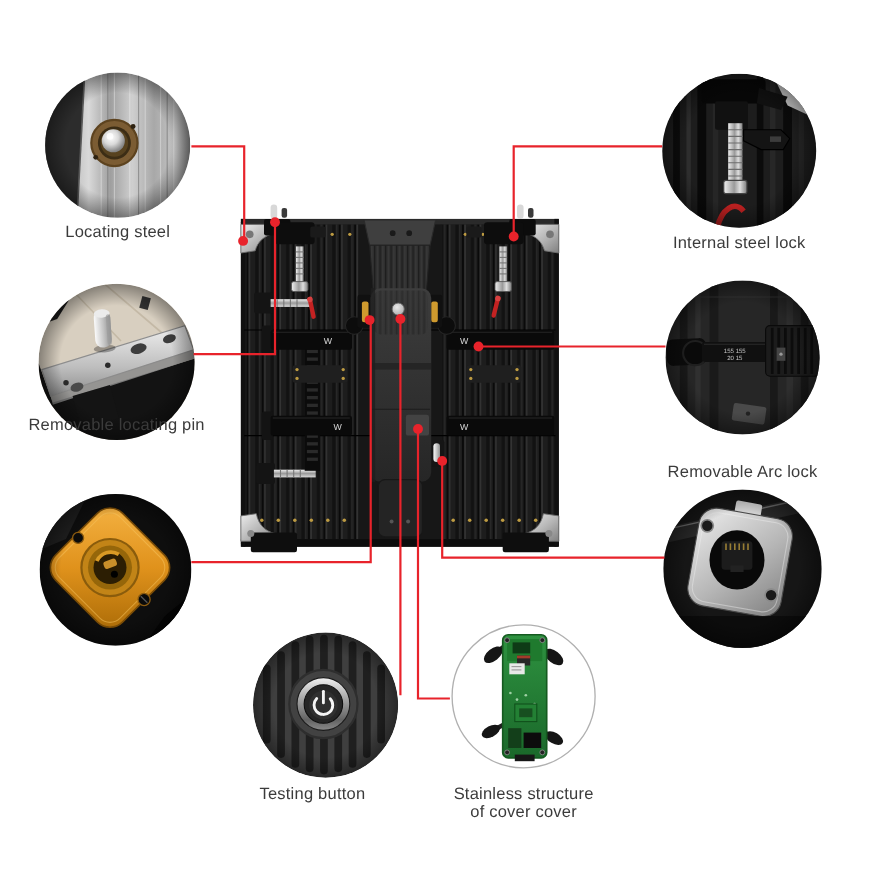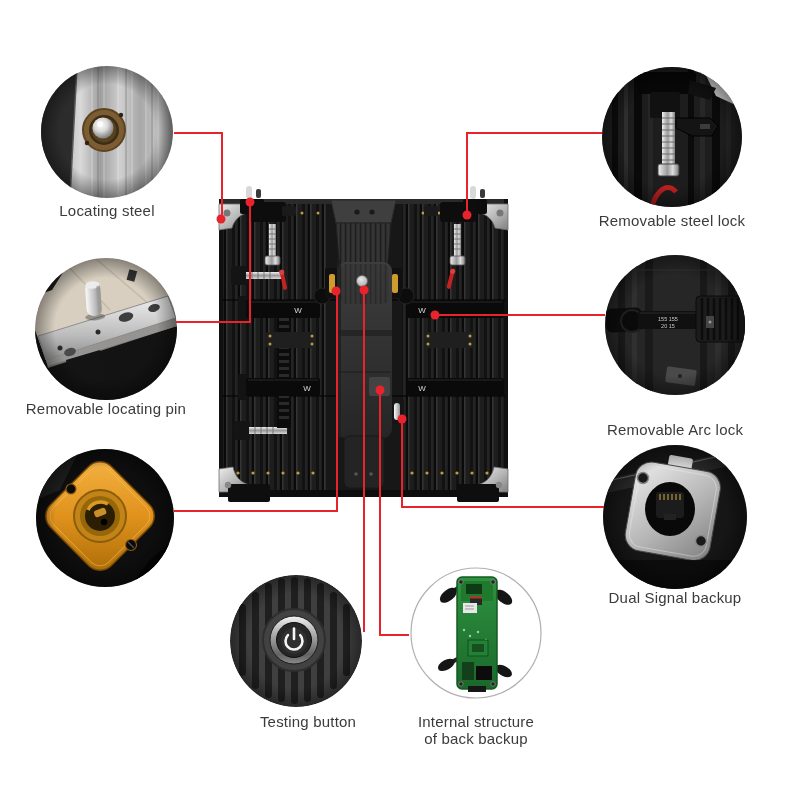--- a/index.html
+++ b/index.html
@@ -590,23 +590,22 @@
   <circle cx="250" cy="202" r="4.5"></circle>
   <circle cx="435" cy="315" r="4.5"></circle>
   <circle cx="336" cy="291" r="4.5"></circle>
   <circle cx="364" cy="290" r="4.5"></circle>
   <circle cx="380" cy="390" r="4.5"></circle>
   <circle cx="402" cy="419" r="4.5"></circle>
 </g>
 </svg>
 
 <div class="lbl" style="left:7px;top:202px;width:200px">Locating steel</div>
-<div class="lbl" style="left:572px;top:212px;width:200px">Removable steel lock</div>
-<div class="lbl" style="left:0px;top:400px;width:212px">Removable locating pin</div>
+<div class="lbl" style="left:572px;top:212px;width:200px">Internal steel lock</div>
+<div class="lbl" style="left:0px;top:378px;width:212px">Removable locating pin</div>
 <div class="lbl" style="left:575px;top:421px;width:200px">Removable Arc lock</div>
-<div class="lbl" style="left:575px;top:589px;width:200px">Dual Signal backup</div>
-<div class="lbl" style="left:208px;top:713px;width:200px">Testing button</div>
+<div class="lbl" style="left:184px;top:713px;width:200px">Testing button</div>
 <div class="lbl" style="left:376px;top:713px;width:200px">
-  <div>Internal structure</div>
-  <div>of back backup</div>
+  <div>Stainless structure</div>
+  <div>of cover cover</div>
 </div>
 
 </div>
 
 </body></html>

